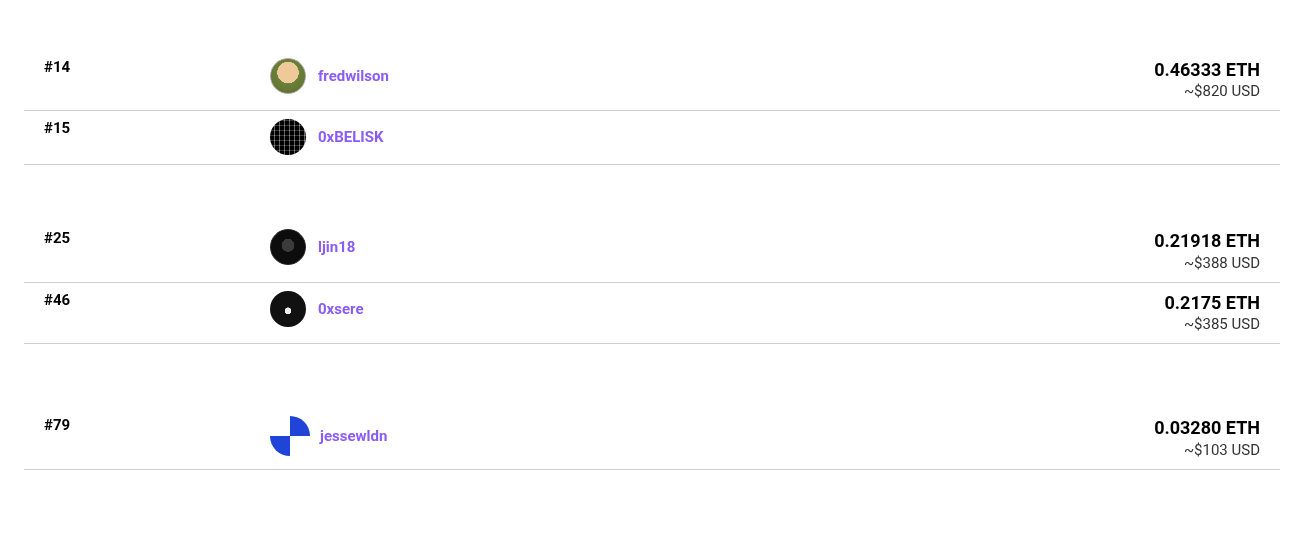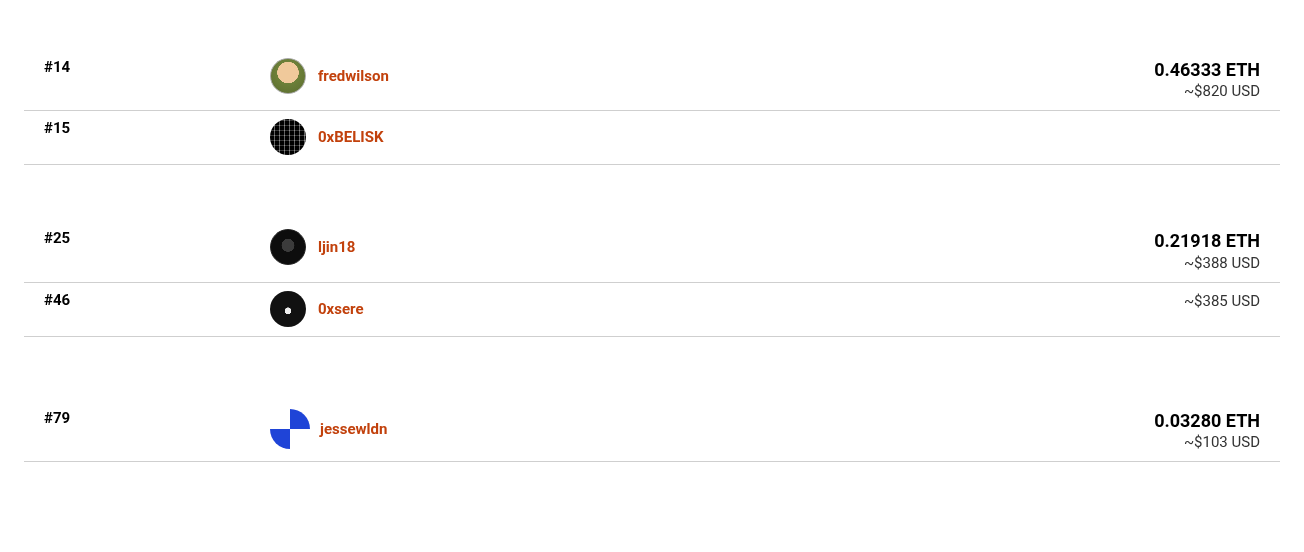--- a/index.html
+++ b/index.html
@@ -44,21 +44,21 @@
       margin-right: 12px;
       flex-shrink: 0;
       background-size: cover;
       background-position: center;
       position: relative;
       overflow: hidden;
     }
     .username {
       font-weight: 700;
       font-size: 15px;
-      color: #c2410c;
+      color: #8b5cf6;
     }
     .amount {
       text-align: right;
       padding-right: 20px;
       min-width: 180px;
     }
     .eth {
       font-weight: 700;
       font-size: 18px;
       color: #000;
@@ -161,20 +161,21 @@
         <div class="usd">~$388 USD</div>
       </div>
     </div>
     <div class="row">
       <div class="rank">#46</div>
       <div class="user">
         <div class="avatar av-0xsere"></div>
         <div class="username">0xsere</div>
       </div>
       <div class="amount">
+        <div class="eth">0.2175 ETH</div>
         <div class="usd">~$385 USD</div>
       </div>
     </div>
     <div class="gap-lg"></div>
     <div class="row">
       <div class="rank">#79</div>
       <div class="user">
         <div class="avatar av-jessewldn">
           <div class="q tr"></div>
           <div class="q bl"></div>

